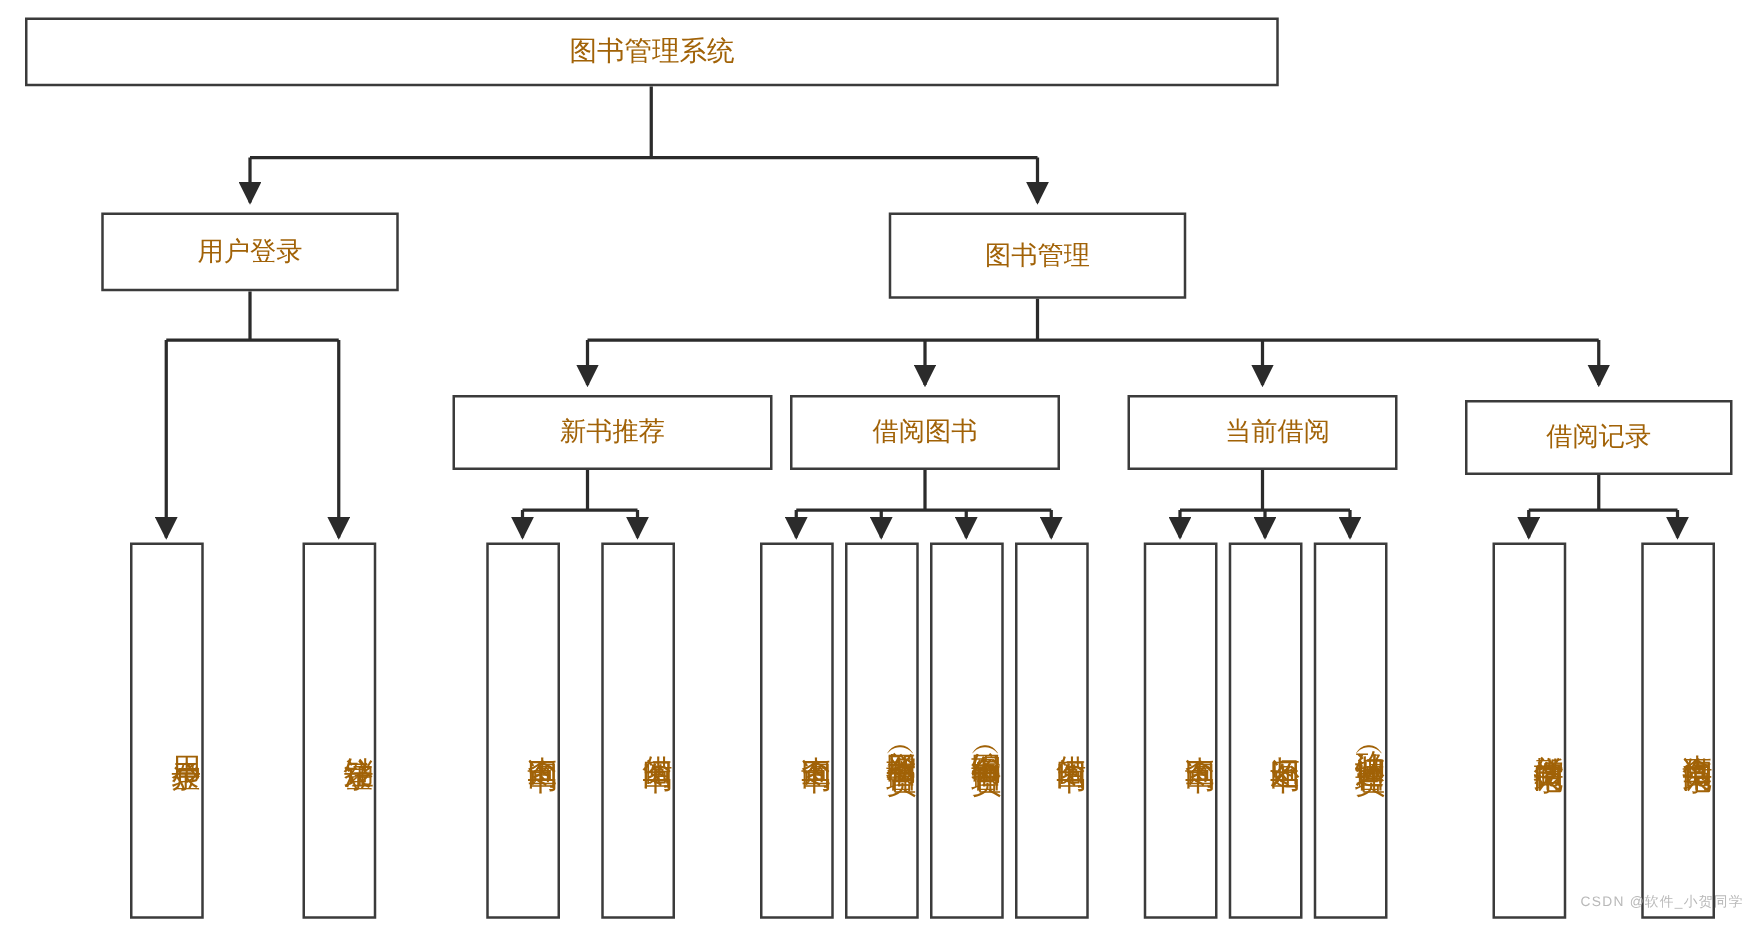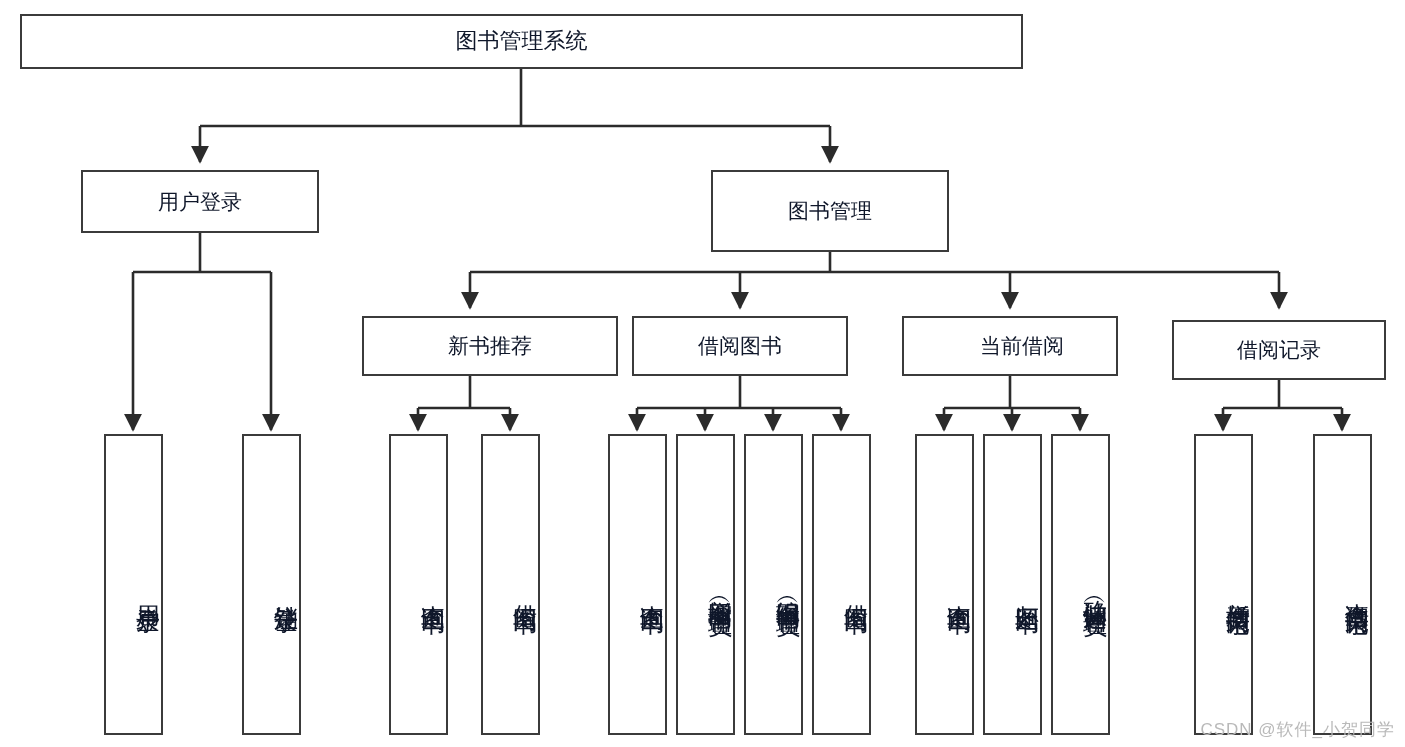--- a/index.html
+++ b/index.html
@@ -22,21 +22,21 @@
     pointer-events:none;
   }
   .node{
     position:absolute;
     box-sizing:border-box;
     background:#ffffff;
     border:2px solid #3b3b3b;
     display:flex;
     align-items:center;
     justify-content:center;
-    color:#0f172a;
+    color:#a16207;
     line-height:1.12;
     text-align:left;
   }
   
   .node.h{
     font-size:21px;
   }
   .node.h.root{ font-size:22px; }
   
   .node.v{
@@ -49,22 +49,22 @@
     justify-content:center;
   }
   .node.v .vtxt{
     writing-mode:vertical-rl;
     text-orientation:upright;
     display:block;
   }
   #watermark{
     position:absolute;
     right:10px;
-    bottom:6px;
-    font-size:17px;
+    bottom:18px;
+    font-size:11px;
     color:#b9b9b9;
     letter-spacing:1px;
     white-space:nowrap;
     user-select:none;
   }
 </style>
 </head>
 <body>
 
 <div id="canvas">
@@ -120,21 +120,21 @@
   </svg>
 
   <div class="node h root" style="left:20px; top:14px; width:1003px; height:55px;">
     <span>图书管理系统</span>
   </div>
 
   <div class="node h" style="left:81px; top:170px; width:238px; height:63px;">
     <span>用户登录</span>
   </div>
 
-  <div class="node h" style="left:711px; top:170px; width:238px; height:82px;">
+  <div class="node h" style="left:711px; top:170px; width:238px; height:69px;">
     <span>图书管理</span>
   </div>
 
   <div class="node h" style="left:362px; top:316px; width:256px; height:60px;">
     <span>新书推荐</span>
   </div>
 
   <div class="node h" style="left:632px; top:316px; width:216px; height:60px;">
     <span>借阅图书</span>
   </div>

